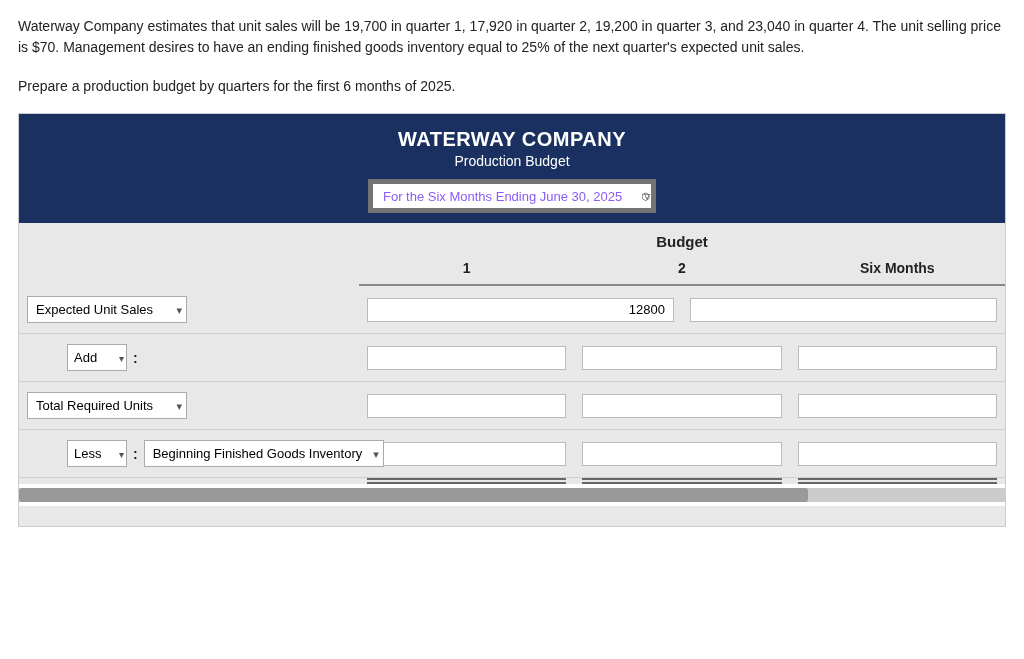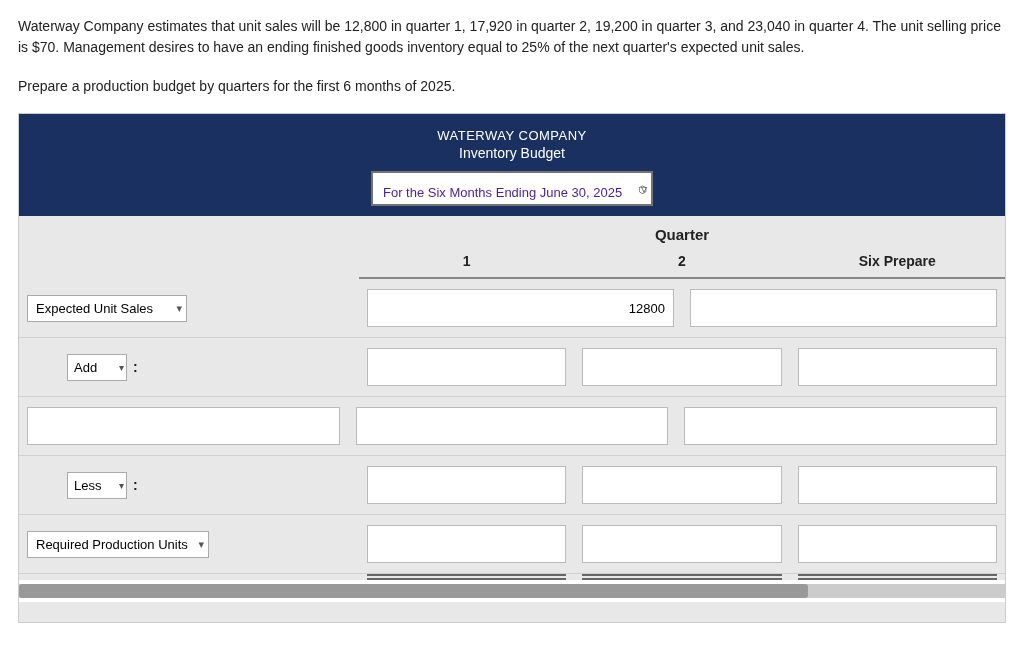--- a/index.html
+++ b/index.html
@@ -31,42 +31,42 @@
     }
 
     .budget-header {
       background: #1a3060;
       color: #fff;
       text-align: center;
       padding: 14px 10px 10px 10px;
     }
 
     .budget-header .company-name {
-      font-size: 13px;
-      font-weight: normal;
+      font-size: 20px;
+      font-weight: bold;
       letter-spacing: 0.5px;
       text-align: center;
     }
 
     .budget-header .budget-title {
       font-size: 14px;
       margin-top: 2px;
     }
 
     .budget-header .period-select-wrap {
       margin-top: 10px;
       display: flex;
       justify-content: center;
     }
 
     .period-select {
       background: #fff;
-      color: #4c1d95;
-      border: 2px solid #737373;
-      padding: 12px 28px 4px 10px;
+      color: #8b5cf6;
+      border: 5px solid #737373;
+      padding: 5px 28px 4px 10px;
       font-size: 13px;
       appearance: none;
       -webkit-appearance: none;
       cursor: pointer;
       position: relative;
       background-image: none;
     }
 
     .period-select-container {
       position: relative;
@@ -195,21 +195,21 @@
       min-width: 120px;
     }
 
     .budget-input {
       width: 100%;
       border: 1px solid #bbb;
       background: #fff;
       padding: 5px 8px;
       font-size: 13px;
       text-align: right;
-      height: 38px;
+      height: 24px;
     }
 
     .columns-wrap {
       display: flex;
       background: #e8e8e8;
     }
 
     .left-spacer {
       flex: 0 0 340px;
       min-width: 340px;
@@ -297,49 +297,49 @@
     .bottom-stripe {
       background: #e8e8e8;
       height: 20px;
       margin-top: 4px;
     }
   </style>
 </head>
 <body>
 
 <div class="intro-text">
-  <p>Waterway Company estimates that unit sales will be 12,800 in quarter 1, 17,920 in quarter 2, 19,200 in quarter 3, and 23,040 in quarter 4. The unit selling price is $70. Management desires to have an ending finished goods inventory equal to 25% of the next quarter's expected unit sales.</p>
+  <p>Waterway Company estimates that unit sales will be 19,700 in quarter 1, 17,920 in quarter 2, 19,200 in quarter 3, and 23,040 in quarter 4. The unit selling price is $70. Management desires to have an ending finished goods inventory equal to 25% of the next quarter's expected unit sales.</p>
 </div>
 <div class="prepare-text">
   <p>Prepare a production budget by quarters for the first 6 months of 2025.</p>
 </div>
 
 <div class="budget-container">
 
   <div class="budget-header">
     <div class="company-name">WATERWAY COMPANY</div>
-    <div class="budget-title">Inventory Budget</div>
+    <div class="budget-title">Production Budget</div>
     <div class="period-select-wrap">
       <div class="period-select-container">
         <select class="period-select">
           <option>For the Six Months Ending June 30, 2025</option>
         </select>
         <span class="select-arrow">▿</span>
       </div>
     </div>
   </div>
 
   <div class="columns-wrap">
     <div class="left-spacer"></div>
     <div class="quarter-header-row">
-      <div class="quarter-top">Quarter</div>
+      <div class="quarter-top">Budget</div>
       <div class="quarter-nums">
         <div class="q-num">1</div>
         <div class="q-num">2</div>
-        <div class="six-m">Six Prepare</div>
+        <div class="six-m">Six Months</div>
       </div>
     </div>
   </div>
 
   <div class="table-section">
 
     <div class="budget-row">
       <div class="row-label-area">
         <div class="label-select-wrap">
           <select class="label-select">
@@ -374,20 +374,27 @@
         <div class="input-cell">
           <input type="text" class="budget-input" value="" style="">
         </div>
         <div class="input-cell six-months">
           <input type="text" class="budget-input" value="" style="">
         </div>
       </div>
     </div>
 
     <div class="budget-row">
+      <div class="row-label-area">
+        <div class="label-select-wrap">
+          <select class="label-select">
+            <option>Total Required Units</option>
+          </select>
+        </div>
+      </div>
       <div class="row-inputs">
         <div class="input-cell">
           <input type="text" class="budget-input" value="" style="">
         </div>
         <div class="input-cell">
           <input type="text" class="budget-input" value="" style="">
         </div>
         <div class="input-cell six-months">
           <input type="text" class="budget-input" value="" style="">
         </div>
@@ -396,54 +403,39 @@
 
     <div class="budget-row">
       <div class="row-label-area">
         <div class="prefix-select-wrap">
           <select class="prefix-select">
             <option>Less</option>
             <option>Add</option>
           </select>
         </div>
         <span class="colon">:</span>
-      </div>
-      <div class="row-inputs">
-        <div class="input-cell">
-          <input type="text" class="budget-input" value="" style="">
-        </div>
-        <div class="input-cell">
-          <input type="text" class="budget-input" value="" style="">
-        </div>
-        <div class="input-cell six-months">
-          <input type="text" class="budget-input" value="" style="">
-        </div>
-      </div>
-    </div>
-
-    <div class="budget-row">
-      <div class="row-label-area">
         <div class="label-select-wrap">
           <select class="label-select">
-            <option>Required Production Units</option>
+            <option>Beginning Finished Goods Inventory</option>
           </select>
         </div>
       </div>
       <div class="row-inputs">
         <div class="input-cell">
           <input type="text" class="budget-input" value="" style="">
         </div>
         <div class="input-cell">
           <input type="text" class="budget-input" value="" style="">
         </div>
         <div class="input-cell six-months">
           <input type="text" class="budget-input" value="" style="">
         </div>
       </div>
     </div>
+
 
   </div>
 
   <div class="double-border-row">
     <div class="double-spacer"></div>
     <div class="double-lines">
       <div class="double-cell"></div>
       <div class="double-cell"></div>
       <div class="double-cell six"></div>
     </div>

